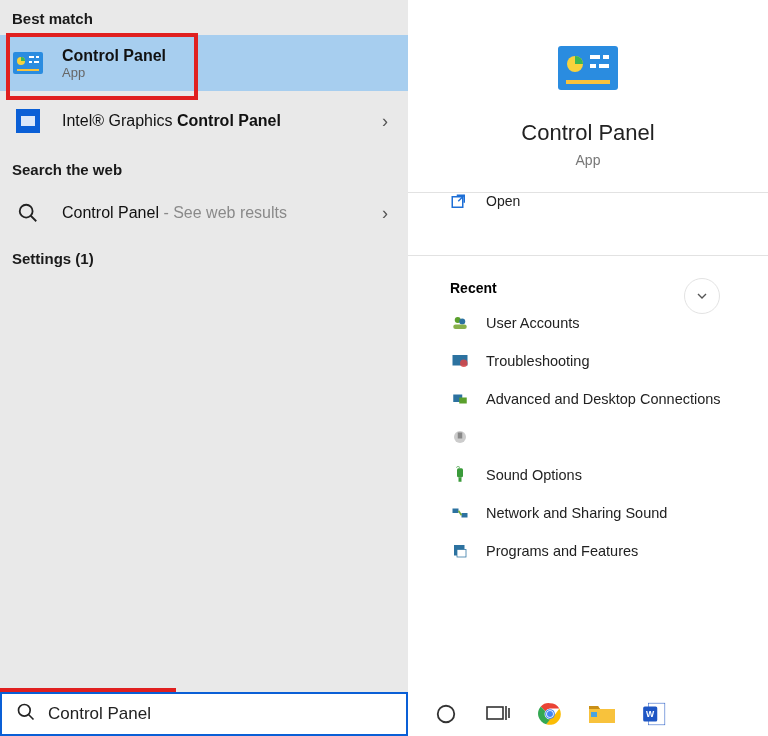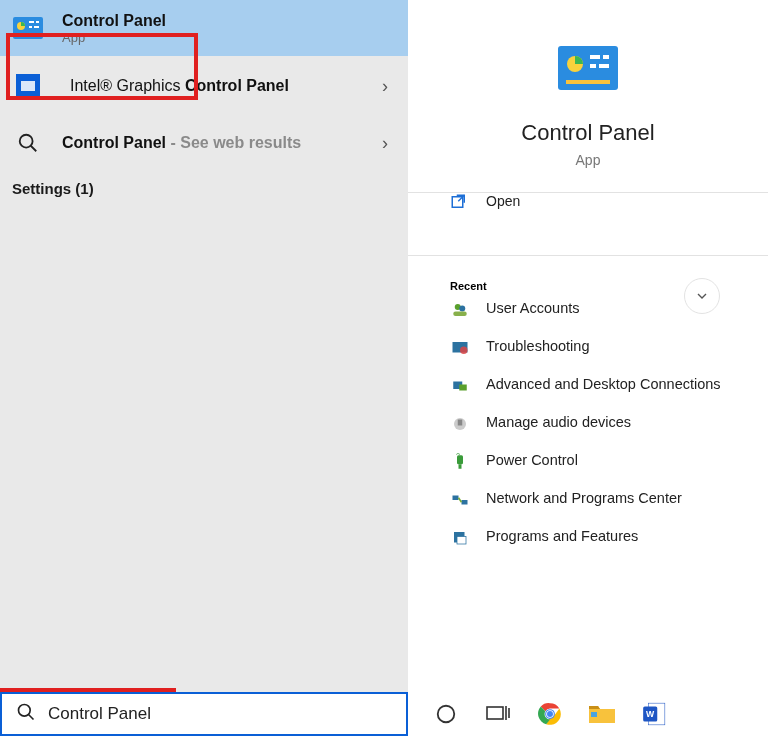--- a/index.html
+++ b/index.html
@@ -14,65 +14,66 @@
   .result-row { display: flex; align-items: center; height: 56px; padding: 0 12px; position: relative; }
   .result-row.highlight { background: #a7ceef; }
   .result-row .icon-box { width: 32px; height: 32px; margin-right: 18px; display:flex; align-items:center; justify-content:center; }
   .result-row .txt { display: flex; flex-direction: column; }
   .result-row .title { font-size: 16px; color: #111; font-weight: 500; }
   .result-row .title b { font-weight: 700; }
   .result-row .sub   { font-size: 13px; color: #666; }
   .result-row .chev  { position: absolute; right: 20px; color: #555; font-size: 18px; }
 
   .apps-row { height: 60px; }
-  .apps-row .title { font-weight: 400; margin-left: 8px; }
+  .apps-row .title { font-weight: 400; }
   .apps-row .title strong { font-weight: 700; }
 
   .web-row { height: 54px; }
-  .web-row .title { font-weight: 700; }
+  .web-row .title { font-weight: 400; }
   .web-row .hint { color: #8a8a8a; }
 
   .red-box { position: absolute; border: 4px solid #e02020; pointer-events: none; }
   .red-box.top { left: 6px; top: 33px; width: 192px; height: 67px; }
   .red-box.bot { left: 0; top: 688px; width: 176px; height: 46px; }
 
   
   .hero { text-align: center; padding-top: 46px; }
   .hero-big-icon { width: 60px; height: 44px; margin: 0 auto 30px auto; }
   .hero-title { font-size: 22px; color: #222; font-weight: 400; }
   .hero-sub   { font-size: 14px; color: #777; margin-top: 6px; }
   .hr { border: none; border-top: 1px solid #e2e2e2; margin: 24px 0 0 0; }
 
   .open-row { display:flex; height: 62px; padding-left: 42px; font-size: 14px; color:#222; }
   .open-row .oic { color:#1d6fd6; margin-right: 18px; }
 
   .expander { position:absolute; right: 48px; top: 278px; width: 36px; height: 36px; border:1px solid #e3e3e3; border-radius:50%; background:#fff; display:flex; align-items:center; justify-content:center; color:#555; }
 
-  .recent-label { font-size: 11px; font-weight: 600; padding: 24px 0 8px 42px; }
+  .recent-label { font-size: 14px; font-weight: 600; padding: 24px 0 8px 42px; }
   .recent-list { }
-  .recent-item { display:flex; align-items:flex-start; height: 38px; padding-left: 42px; font-size: 14.5px; color:#222; }
+  .recent-item { display:flex; align-items:center; height: 38px; padding-left: 42px; font-size: 14.5px; color:#222; }
   .recent-item .ric { width: 20px; height: 20px; margin-right: 16px; display:flex; align-items:center; justify-content:center; }
 
   
   .taskbar { position:absolute; left:0; top:692px; width:768px; height:44px; display:flex; align-items:center; }
   .search-wrap { width: 408px; height: 44px; border: 2px solid #0a5fd6; background:#fff; display:flex; align-items:center; padding-left:14px; gap:12px; }
   .search-wrap input { border:none; outline:none; font-size:17px; width: 100%; font-family: inherit; color:#222; }
   .tb-rest { flex:1; height:44px; background:#fff; display:flex; align-items:center; gap:8px; padding-left:16px;}
   .tb-btn { width:44px; height:40px; display:flex; align-items:center; justify-content:center; }
 
   
   .cp-icon-bg { fill:#2a8ce0; }
 </style>
 </head>
 <body>
 
 <div class="container">
 
   <div class="left">
 
+    <div class="section-label">Best match</div>
 
     <div class="result-row highlight">
       <span class="icon-box">
         <svg width="30" height="22" viewBox="0 0 30 22">
             <rect x="0" y="0" width="30" height="22" rx="2" class="cp-icon-bg"></rect>
             <circle cx="8" cy="9" r="4" fill="#f8d23c"></circle>
             <path d="M8 9 L8 5 A4 4 0 0 1 12 9 Z" fill="#3bb753"></path>
             <rect x="16" y="4" width="5" height="2" fill="#fff"></rect>
             <rect x="23" y="4" width="3" height="2" fill="#fff"></rect>
             <rect x="16" y="9" width="3" height="2" fill="#fff"></rect>
@@ -93,20 +94,21 @@
             <rect width="24" height="24" fill="#0a5fd6"></rect>
             <rect x="5" y="7" width="14" height="10" fill="#fff" opacity="0.85"></rect>
           </svg>
       </span>
       <span class="txt">
         <span class="title"><span>Intel® Graphics </span><strong>Control Panel</strong></span>
       </span>
       <span class="chev">›</span>
     </div>
 
+    <div class="section-label">Search the web</div>
 
     <div class="result-row web-row">
       <span class="icon-box">
         <svg width="22" height="22" viewBox="0 0 24 24" fill="none" stroke="#222" stroke-width="2">
             <circle cx="10" cy="10" r="7"></circle>
             <line x1="15" y1="15" x2="21" y2="21"></line>
           </svg>
       </span>
       <span class="txt">
         <span class="title"><span>Control Panel</span><span class="hint"> - </span><span class="hint">See web results</span></span>
@@ -186,41 +188,40 @@
           </span>
           <span>Advanced and Desktop Connections</span>
         </div>
         <div class="recent-item">
           <span class="ric">
             <svg width="18" height="18" viewBox="0 0 24 24">
               <circle cx="12" cy="12" r="8" fill="#ccc"></circle>
               <rect x="9" y="6" width="6" height="8" fill="#888"></rect>
             </svg>
           </span>
-          <span>Manage audio devices</span>
         </div>
         <div class="recent-item">
           <span class="ric">
             <svg width="18" height="18" viewBox="0 0 24 24">
               <rect x="8" y="3" width="8" height="12" rx="2" fill="#3a9b3a"></rect>
               <rect x="10" y="15" width="4" height="6" fill="#3a9b3a"></rect>
               <path d="M7 2 q2 -3 5 0" stroke="#3a9b3a" fill="none"></path>
             </svg>
           </span>
-          <span>Power Control</span>
+          <span>Sound Options</span>
         </div>
         <div class="recent-item">
           <span class="ric">
             <svg width="18" height="18" viewBox="0 0 24 24">
               <rect x="2" y="6" width="8" height="6" fill="#2c72a0"></rect>
               <rect x="14" y="12" width="8" height="6" fill="#2c72a0"></rect>
               <line x1="10" y1="9" x2="14" y2="15" stroke="#7a3" stroke-width="2"></line>
             </svg>
           </span>
-          <span>Network and Programs Center</span>
+          <span>Network and Sharing Sound</span>
         </div>
         <div class="recent-item">
           <span class="ric">
             <svg width="18" height="18" viewBox="0 0 24 24">
               <rect x="4" y="4" width="14" height="14" fill="#2c72a0"></rect>
               <rect x="8" y="10" width="12" height="10" fill="#fff" stroke="#2c72a0"></rect>
             </svg>
           </span>
           <span>Programs and Features</span>
         </div>

